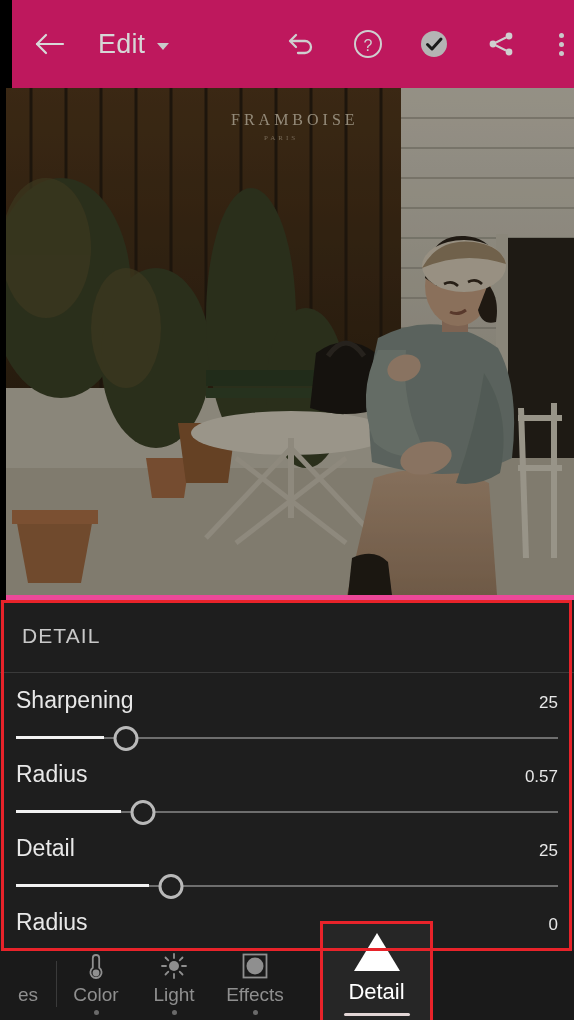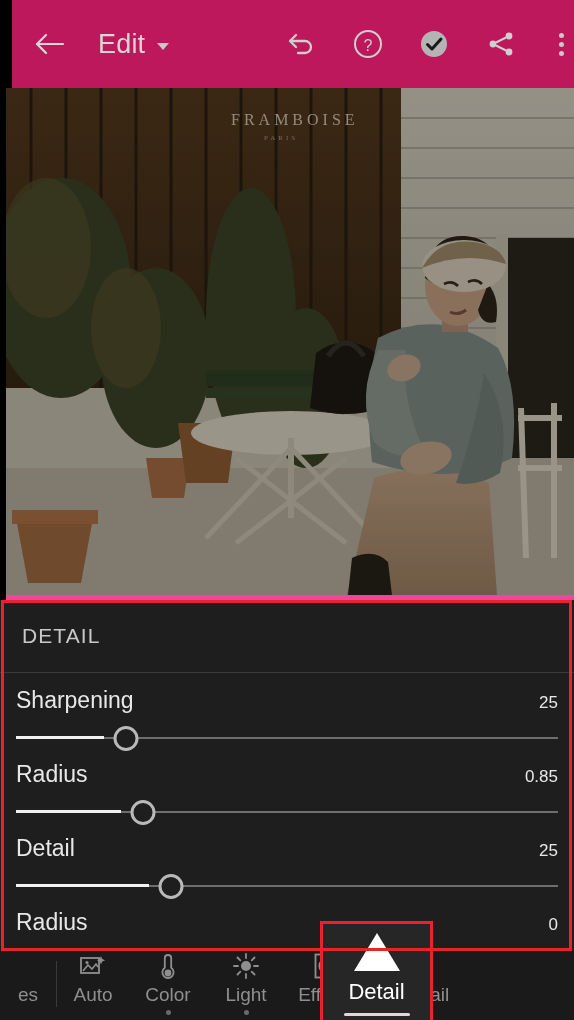--- a/index.html
+++ b/index.html
@@ -299,21 +299,21 @@
     <div class="track-wrap">
       <div class="track-bg"></div>
       <div class="track-fill" style="width:88px"></div>
       <div class="thumb" style="left:110px"></div>
     </div>
   </div>
 
   <div class="slider-row">
     <div class="slider-head">
       <span class="slider-label">Radius</span>
-      <span class="slider-value">0.85</span>
+      <span class="slider-value">0.57</span>
     </div>
     <div class="track-wrap">
       <div class="track-bg"></div>
       <div class="track-fill" style="width:105px"></div>
       <div class="thumb" style="left:127px"></div>
     </div>
   </div>
 
   <div class="slider-row">
     <div class="slider-head">
@@ -340,32 +340,20 @@
 <div class="bottombar">
 
   <div class="bb-item" style="width:56px">
     <span class="bb-icon"></span>
     <span class="bb-label">es</span>
     <span class="bb-dot hide"></span>
   </div>
 
   <div class="bb-divider"></div>
 
-  <div class="bb-item" style="width:72px">
-    <span class="bb-icon">
-      <svg width="26" height="24" viewBox="0 0 26 24">
-        <rect x="1" y="4" width="18" height="15" stroke="#8f8f8f" stroke-width="1.8" fill="none"></rect>
-        <path d="M3 17 L8 11 L12 15 L16 10 L18 13" stroke="#8f8f8f" stroke-width="1.6" fill="none"></path>
-        <circle cx="7" cy="8.5" r="1.6" fill="#8f8f8f"></circle>
-        <path d="M21 2 l1.2 3 3 1.2 -3 1.2 -1.2 3 -1.2 -3 -3 -1.2 3 -1.2 Z" fill="#8f8f8f"></path>
-      </svg>
-    </span>
-    <span class="bb-label">Auto</span>
-    <span class="bb-dot hide"></span>
-  </div>
 
   <div class="bb-item" style="width:78px">
     <span class="bb-icon">
       <svg width="20" height="28" viewBox="0 0 20 28">
         <path d="M10 3 a3.2 3.2 0 0 1 3.2 3.2 v9.6 a5.6 5.6 0 1 1 -6.4 0 V6.2 A3.2 3.2 0 0 1 10 3 Z" stroke="#8f8f8f" stroke-width="1.8" fill="none"></path>
         <circle cx="10" cy="21" r="3.4" fill="#8f8f8f"></circle>
       </svg>
     </span>
     <span class="bb-label">Color</span>
     <span class="bb-dot"></span>

